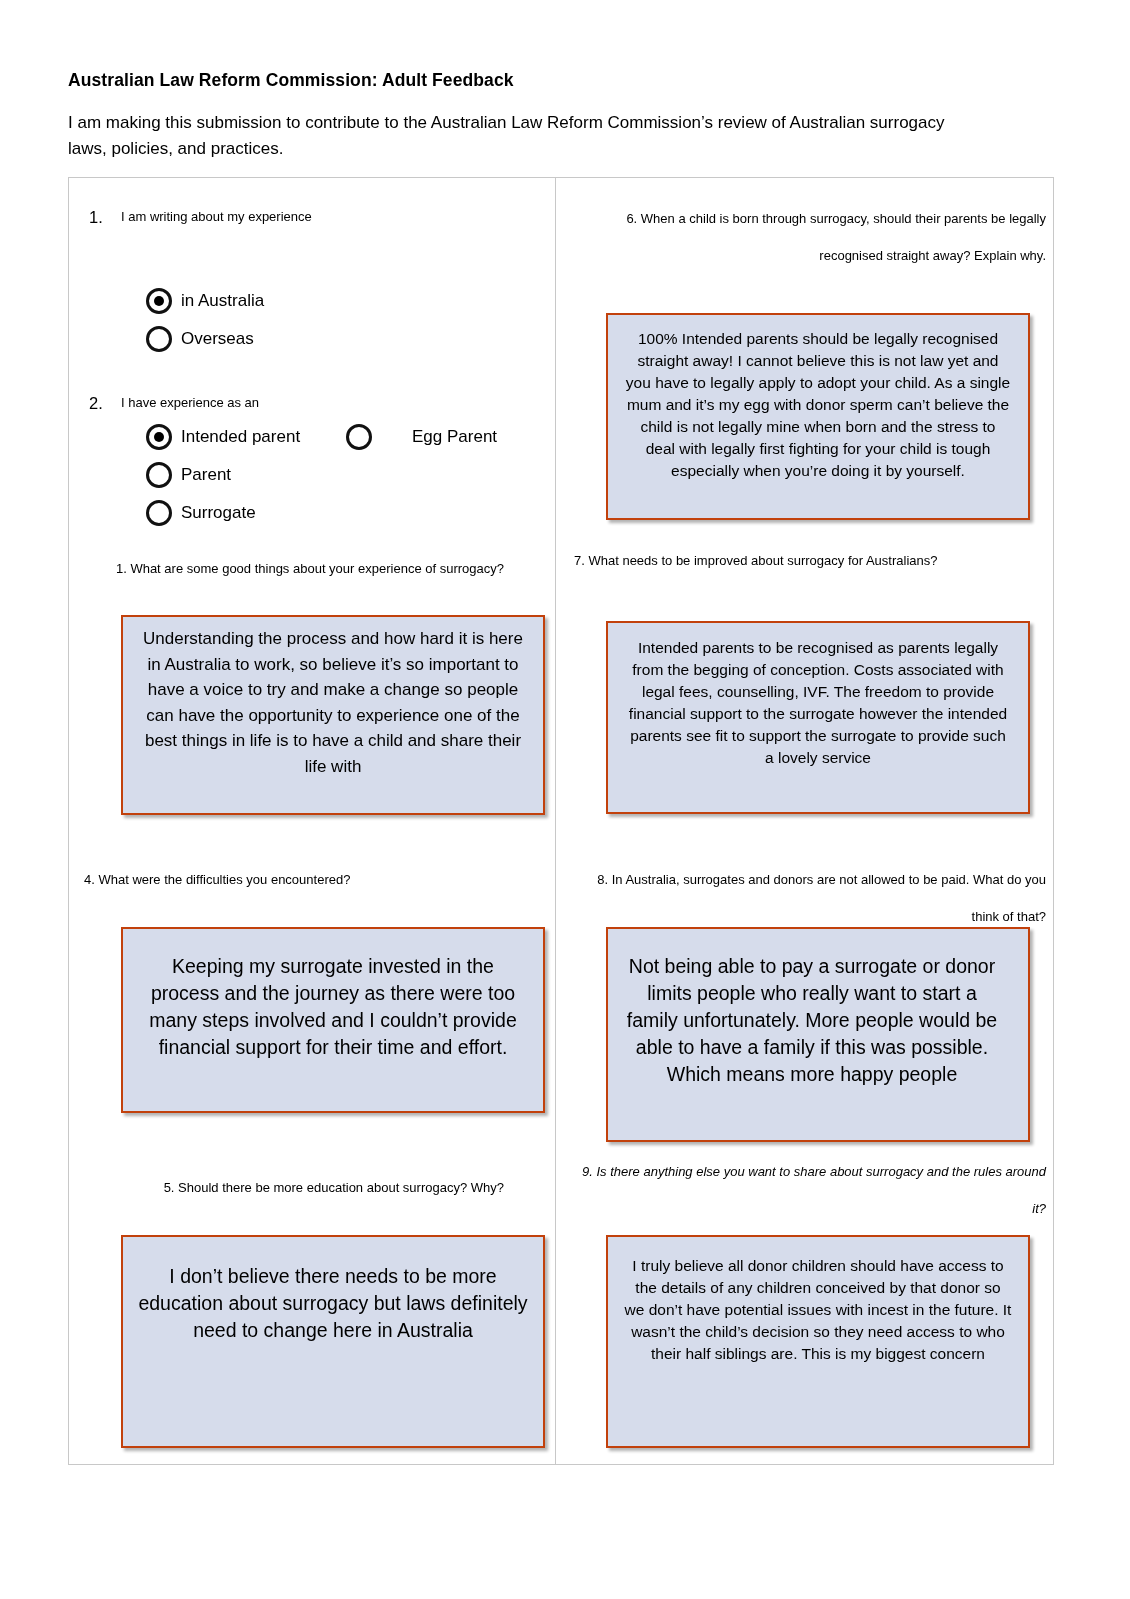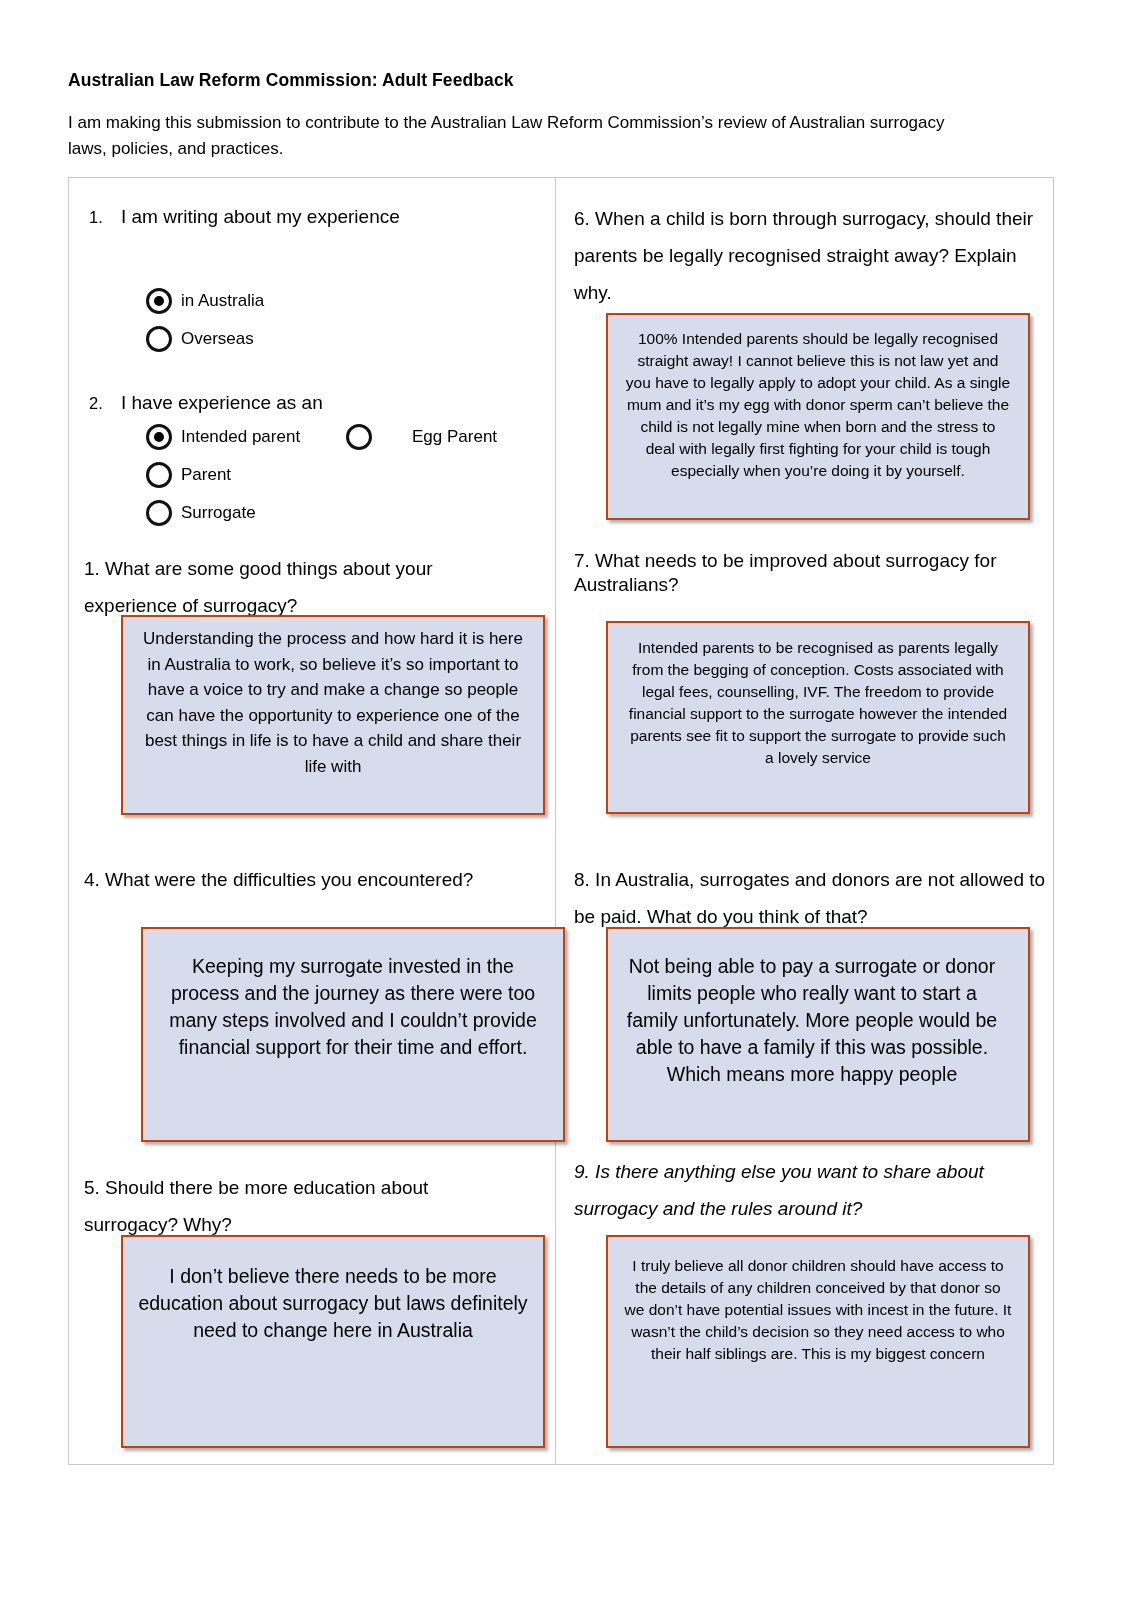--- a/index.html
+++ b/index.html
@@ -61,30 +61,30 @@
     position: absolute;
     top: 0;
     height: 100%;
   }
   .col-left { left: 0; width: 486px; }
   .col-right { left: 487px; width: 498px; }
 
   
   .q {
     position: absolute;
-    font-size: 19px;
+    font-size: 13px;
     line-height: 24px;
     color: #000;
   }
   .q-num-hang {
     position: absolute;
     font-size: 16.5px;
     line-height: 24px;
   }
-  .q-wide { line-height: 37px; }
+  .q-wide { line-height: 37px; text-align: right; }
 
   
   .radio-row {
     position: absolute;
     display: flex;
     align-items: center;
   }
   .radio {
     width: 26px;
     height: 26px;
@@ -177,21 +177,21 @@
         <span class="radio"></span>
         <span class="radio-label">Surrogate</span>
       </div>
 
       <div class="q q-wide" style="left:15px; top:372px; width:420px;">1. What are some good things about your experience of surrogacy?</div>
       <div class="abox big" style="left:52px; top:437px; width:424px; height:200px; padding:9px 14px 0 14px;">
         <span>Understanding the process and how hard it is here in Australia to work, so believe it’s so important to have a voice to try and make a change so people can have the opportunity to experience one of the best things in life is to have a child and share their life with</span>
       </div>
 
       <div class="q" style="left:15px; top:690px; width:440px;">4. What were the difficulties you encountered?</div>
-      <div class="abox med" style="left:52px; top:749px; width:424px; height:215px; padding:24px 14px 16px 14px;margin-left:20px;">
+      <div class="abox med" style="left:52px; top:749px; width:424px; height:186px; padding:24px 14px 16px 14px;">
         <span>Keeping my surrogate invested in the process and the journey as there were too many steps involved and I couldn’t provide financial support for their time and effort.</span>
       </div>
 
       <div class="q q-wide" style="left:15px; top:991px; width:420px;">5. Should there be more education about surrogacy? Why?</div>
       <div class="abox med" style="left:52px; top:1057px; width:424px; height:213px; padding:26px 14px 0 14px;">
         <span>I don’t believe there needs to be more education about surrogacy but laws definitely need to change here in Australia</span>
       </div>
 
     </div>
 

